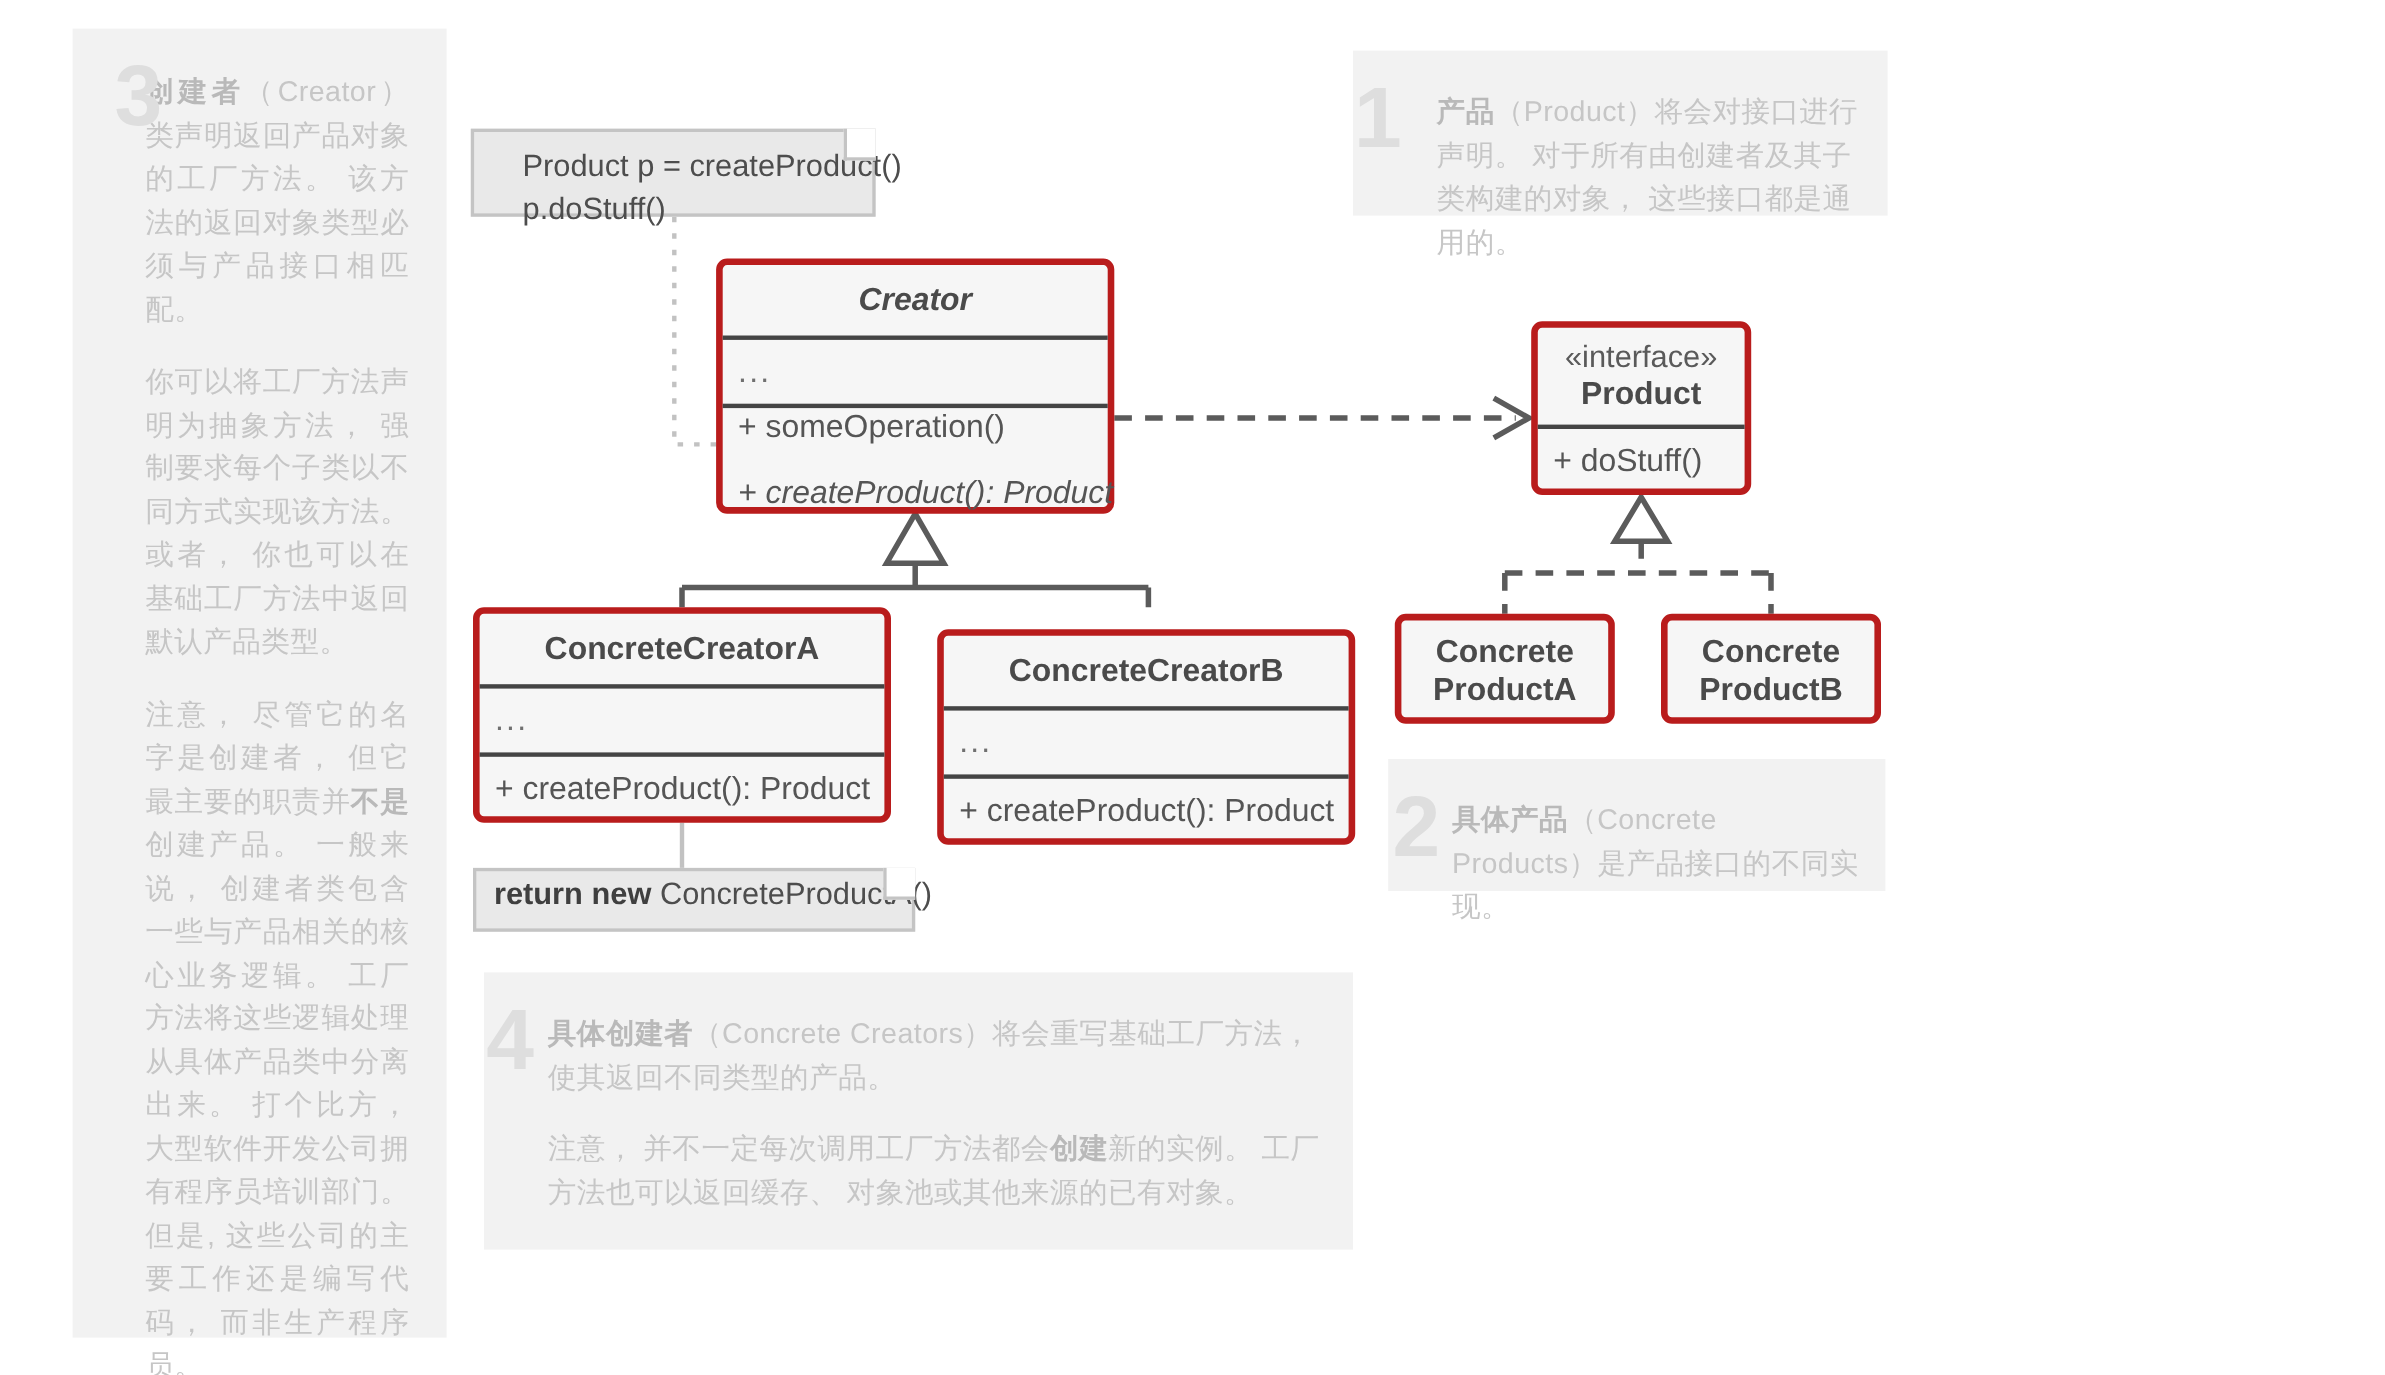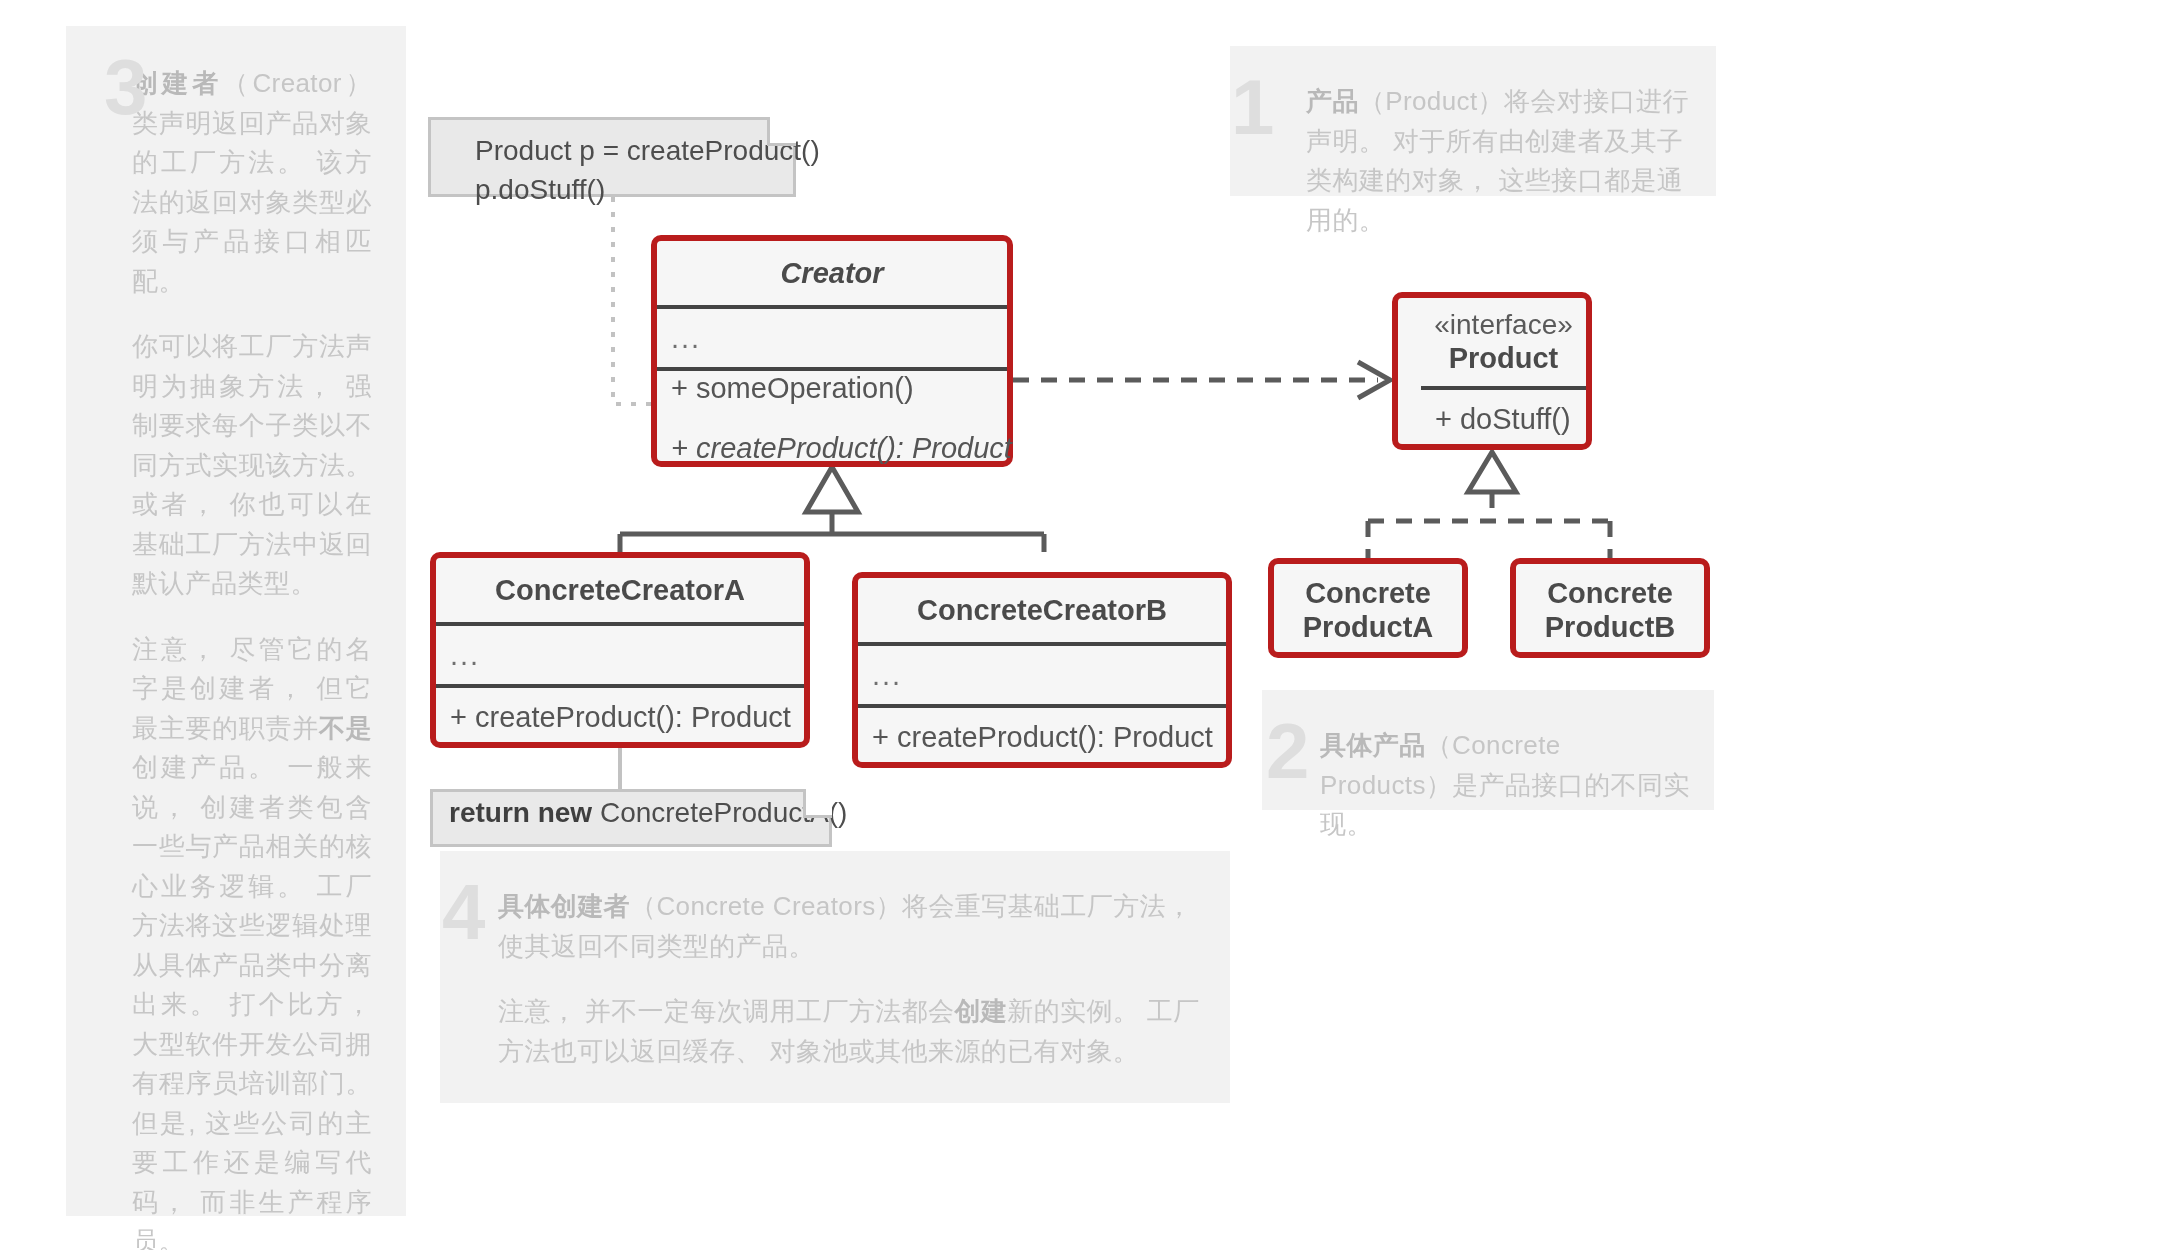--- a/index.html
+++ b/index.html
@@ -70,21 +70,21 @@
     width: 452px;
     height: 120px;
     padding: 36px 20px 0 22px;
   }
   #anno-concrete-products .num { left: 4px; top: 22px; }
   #anno-concrete-products .body { margin-left: 36px; }
 
   
   #anno-concrete-creators {
     left: 440px;
-    top: 851px;
+    top: 884px;
     width: 790px;
     height: 252px;
     padding: 36px 22px 0 24px;
   }
   #anno-concrete-creators .num { left: 2px; top: 22px; }
   #anno-concrete-creators .body { margin-left: 34px; }
 
   
   .uml {
     position: absolute;
@@ -121,21 +121,21 @@
   .uml .ops { flex-direction: column; align-items: flex-start; justify-content: center; }
   .uml .ops span { display: block; white-space: nowrap; line-height: 1.38; }
   .uml .ops span.italic { font-style: italic; }
 
   
   #box-creator        { left: 651px;  top: 235px; width: 362px; height: 232px; }
   #box-creator .title { height: 64px; }
   #box-creator .attrs { height: 62px; }
   #box-creator .ops   { height: 98px; gap: 19px; }
 
-  #box-product        { left: 1392px; top: 292px; width: 200px; height: 158px; padding-left: 23px; }
+  #box-product        { left: 1392px; top: 292px; width: 200px; height: 158px; }
   #box-product .title { height: 88px; }
   #box-product .ops   { height: 62px; text-align: right; }
 
   #box-ccA            { left: 430px;  top: 552px; width: 380px; height: 196px; }
   #box-ccB            { left: 852px;  top: 572px; width: 380px; height: 196px; }
   .creator-sub .title { height: 64px; }
   .creator-sub .attrs { height: 62px; }
   .creator-sub .ops   { height: 62px; }
 
   #box-cpA            { left: 1268px; top: 558px; width: 200px; height: 100px; }

